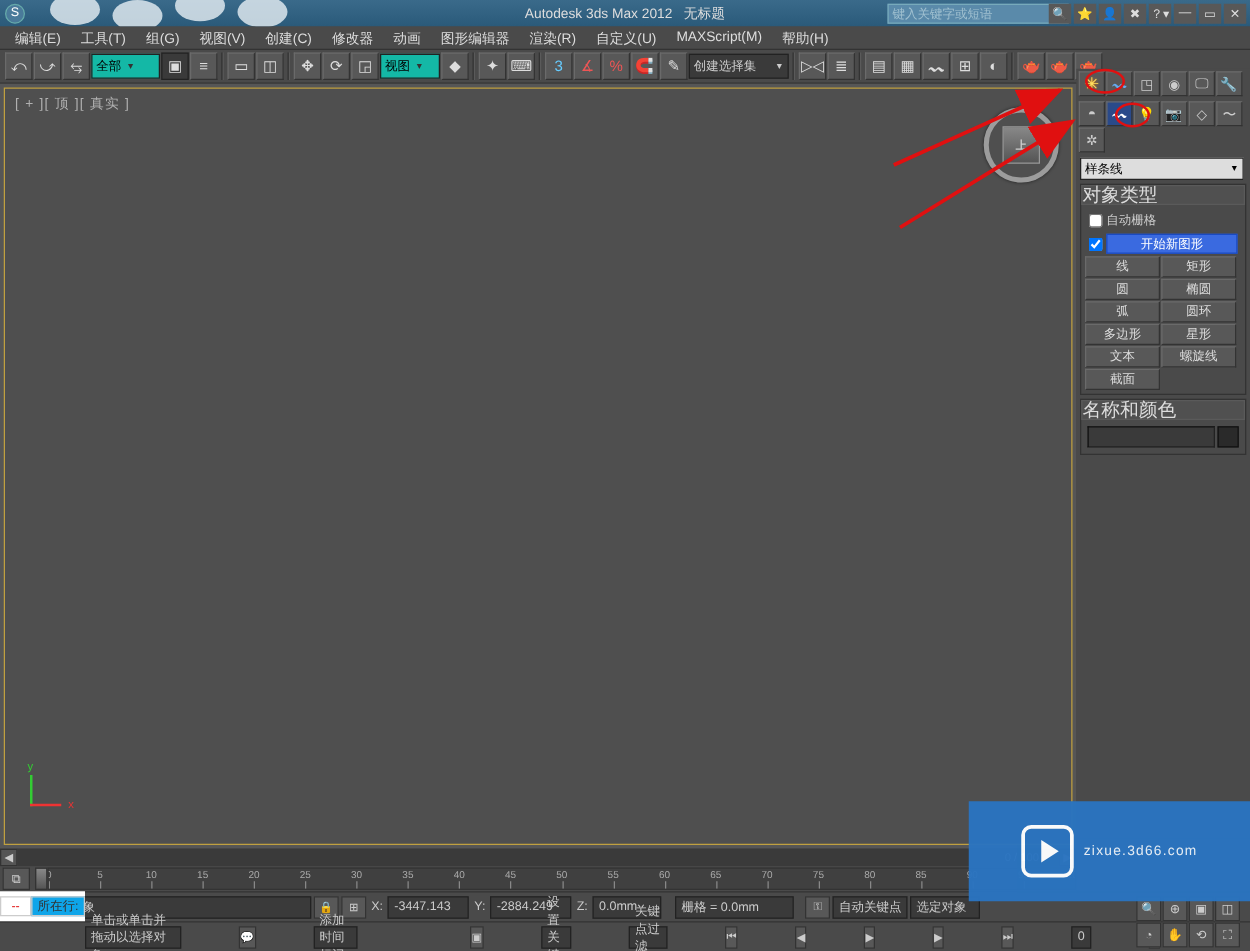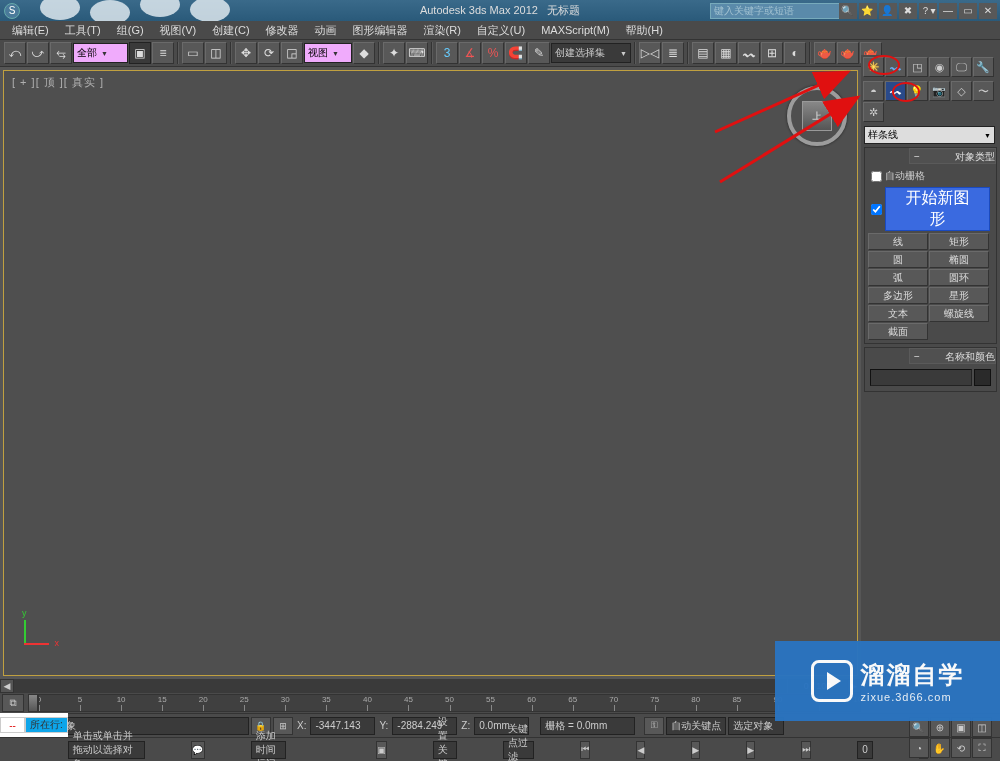--- a/index.html
+++ b/index.html
@@ -17,21 +17,21 @@
 
 
 .menubar { height: 19px; background: #4a4a4a; border-bottom: 1px solid #333; display: flex; align-items: center; padding: 0 4px; }
 .menubar span { padding: 2px 8px; color: #ddd; font-size: 11px; cursor: default; }
 
 
 .toolbar { height: 27px; background: #4a4a4a; border-bottom: 1px solid #333; display: flex; align-items: center; padding: 0 4px; gap: 1px; }
 .tbtn { width: 22px; height: 22px; background: #585858; border: 1px solid #333; border-top-color:#6a6a6a; border-left-color:#6a6a6a; display: inline-flex; align-items: center; justify-content: center; font-size: 12px; color: #ddd; cursor:pointer; flex-shrink:0;}
 .tbtn.active { background:#3a3a3a; border:1px solid #222;}
 .tsep { width: 2px; height: 22px; border-left:1px solid #333; border-right:1px solid #5a5a5a; margin:0 2px; flex-shrink:0;}
-.dropdown-tb { height:20px; background:#f0abfc; color:#000; border:1px solid #222; font-size:10px; padding:0 3px; display:flex; align-items:center; gap:4px; flex-shrink:0;}
+.dropdown-tb { height:20px; background:#14b8a6; color:#000; border:1px solid #222; font-size:10px; padding:0 3px; display:flex; align-items:center; gap:4px; flex-shrink:0;}
 .dropdown-tb.dark { background:#3a3a3a; color:#ccc; width:80px; justify-content:space-between;}
 .dropdown-tb::after { content:"▼"; font-size:7px; color:#333;}
 .dropdown-tb.dark::after { color:#ccc;}
 
 
 .main { position: absolute; top: 67px; left: 0; right: 139px; bottom: 82px; background: #565656; }
 .viewport { position: absolute; inset: 3px; background: #4f4f4f; border: 1px solid #c0a040; }
 .viewport-label { position: absolute; top: 4px; left: 8px; color: #b0b0b0; font-size: 11px; letter-spacing:1px;}
 .axis-gizmo { position: absolute; bottom: 30px; left: 20px; width: 30px; height: 30px; }
 .axis-gizmo .y { position:absolute; bottom:0; left:0; width:2px; height:25px; background:#3c3;}
@@ -46,28 +46,28 @@
 .arrow-svg { position:absolute; top:67px; left:0; right:139px; bottom:82px; pointer-events:none; z-index:5;}
 
 
 .cmdpanel { position: absolute; top: 55px; right: 0; width: 139px; bottom: 90px; background: #4a4a4a; }
 .cp-row { display: flex; flex-wrap:wrap; padding: 2px; gap: 1px; }
 .cp-btn { width: 21px; height: 20px; background: #585858; border: 1px solid #333; border-top-color:#6a6a6a; border-left-color:#6a6a6a; display:flex; align-items:center; justify-content:center; font-size:11px; color:#ccc; cursor:pointer;}
 .cp-btn.active { background: #3a3a3a; }
 .cp-select { width: 131px; height: 18px; margin: 2px 3px; background: #ddd; color:#000; border:1px solid #222; font-size:10px; display:flex; align-items:center; padding:0 3px; justify-content:space-between;}
 .cp-select::after { content:"▼"; font-size:7px;}
 .rollout { margin:3px; border:1px solid #333; background:#4a4a4a; }
-.rollout-header { height:16px; background:#505050; border:1px solid #5a5a5a; text-align:right; font-size:10px; color:#ddd; line-height:15px; position:relative;margin-left:44px;}
+.rollout-header { height:16px; background:#505050; border:1px solid #5a5a5a; text-align:left; font-size:15px; color:#ddd; line-height:15px; position:relative;}
 .rollout-header::before { content:"−"; position:absolute; left:4px; font-size:10px; color:#ddd;}
 .rollout-body { padding:3px; }
 .obj-grid { display:flex; flex-wrap:wrap; gap:1px; }
 .obj-btn { width: 60px; height: 17px; background:#585858; border:1px solid #333; border-top-color:#6a6a6a; border-left-color:#6a6a6a; font-size:10px; color:#ddd; text-align:center; line-height:15px; cursor:pointer;}
 .check-row { display:flex; align-items:center; gap:3px; padding:2px 3px; font-size:10px; }
 .check-row input[type=checkbox] { width:11px; height:11px;}
-.check-row .label-blue { background:#3a6ae0; color:#fff; padding:0 14px; flex:1; text-align:center; font-size:16px; border:1px solid #1a4ac0;}
+.check-row .label-blue { background:#3a6ae0; color:#fff; padding:0 14px; flex:1; text-align:center; font-size:10px; border:1px solid #1a4ac0;}
 .name-input-row { display:flex; gap:2px; padding:2px;}
 .name-input { flex:1; height:17px; background:#3a3a3a; border:1px solid #222; border-top-color:#111; border-left-color:#111;}
 .color-swatch { width:17px; height:17px; background:#2a2a2a; border:1px solid #111;}
 
 
 .red-ellipse { position:absolute; border:2px solid #e01010; border-radius:50%; pointer-events:none; z-index:10;}
 .ell1 { right: 100px; top: 55px; width: 32px; height: 20px; }
 .ell2 { right: 80px; top: 82px; width: 28px; height: 20px; }
 
 
@@ -384,16 +384,15 @@
   <div class="nb">◫</div>
   <div class="nb">◔</div>
   <div class="nb">✋</div>
   <div class="nb">⟲</div>
   <div class="nb">⛶</div>
 </div>
 
 <div class="watermark">
   <div class="play-circle"></div>
   <div class="wm-text">
-    <div class="wm-cn">溜溜自学</div>
     <div class="wm-en">zixue.3d66.com</div>
   </div>
 </div>
 
 </body></html>

